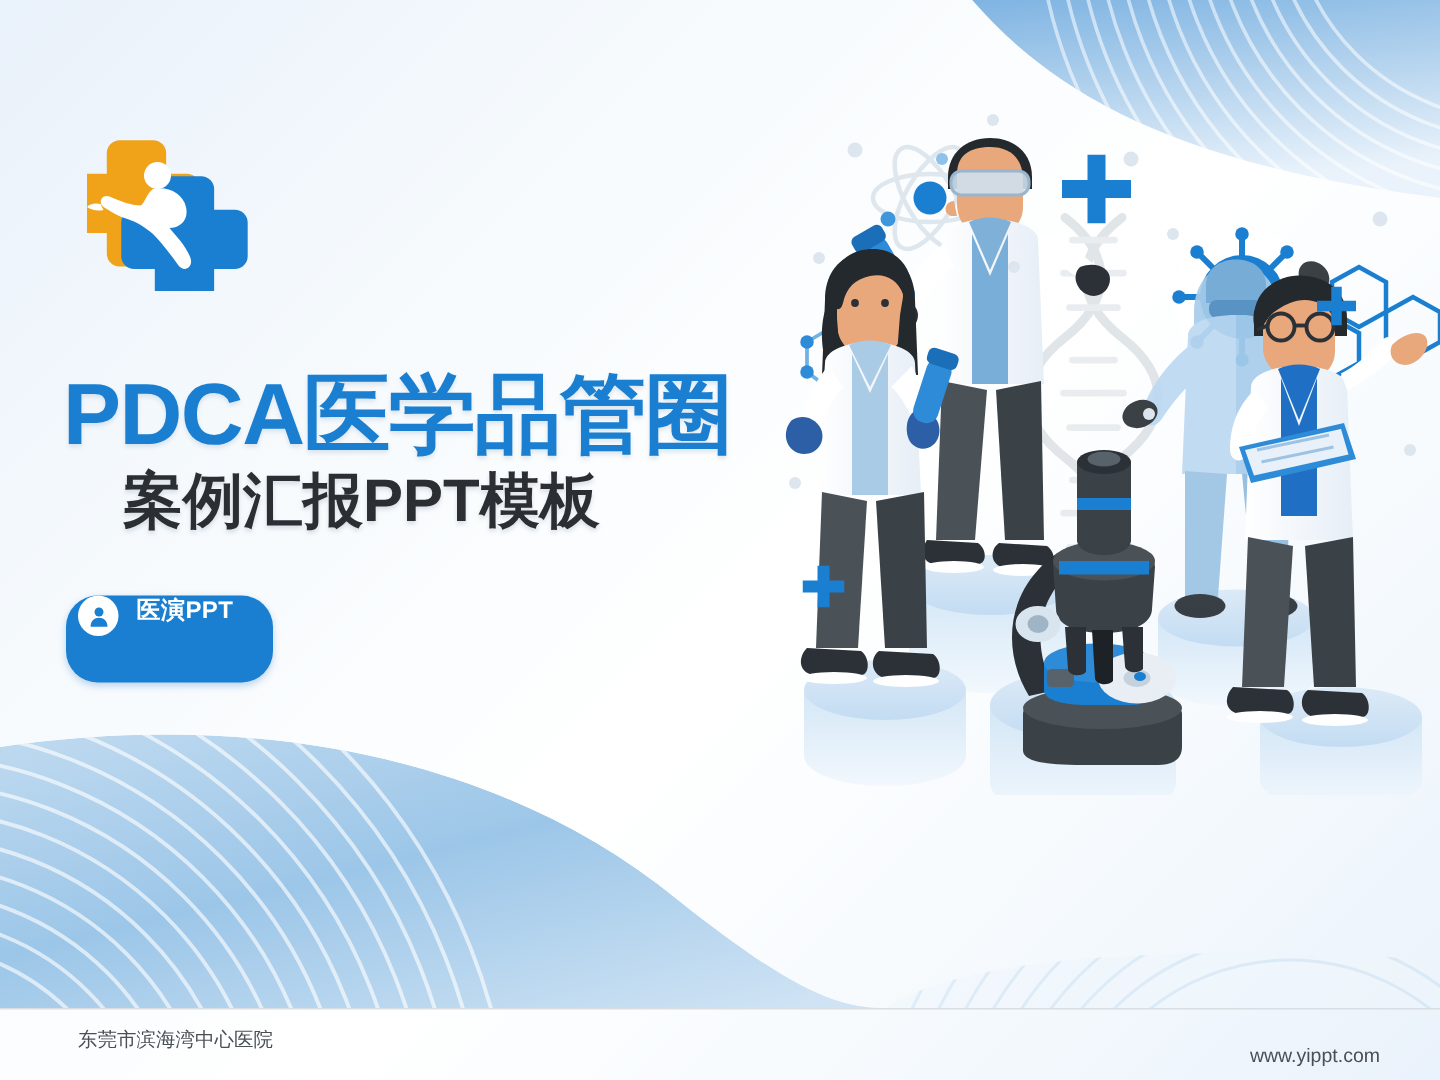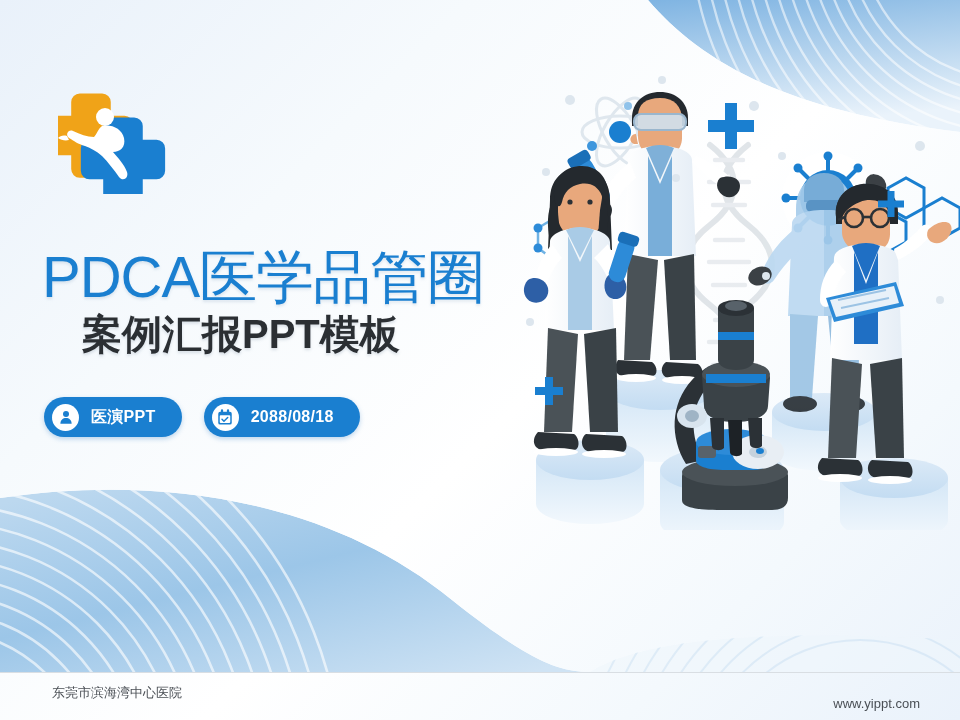--- a/index.html
+++ b/index.html
@@ -15,37 +15,37 @@
 
   
   .wave-layer{position:absolute;inset:0;overflow:hidden;pointer-events:none;}
 
   
   #logo{position:absolute;left:58px;top:92px;width:110px;height:102px;}
 
   
   #title-main{
     position:absolute;left:42px;top:248px;
-    font-size:58px;font-weight:normal;letter-spacing:-1px;
+    font-size:58px;font-weight:bold;letter-spacing:-1px;
     color:#1a7fd0;line-height:1;white-space:nowrap;
     text-shadow:0 2px 3px rgba(120,150,180,.22);
   }
   #title-sub{
     position:absolute;left:42px;top:314px;
     font-size:40px;font-weight:bold;letter-spacing:0px;
     color:#2b2f33;line-height:1;white-space:nowrap;
     text-shadow:0 2px 3px rgba(120,140,160,.25);
     margin-left:40px;
   }
 
   
   #badges{position:absolute;left:44px;top:397px;display:flex;gap:22px;align-items:center;}
   .badge{
-    display:flex;align-items:center;gap:12px;
-    height:40px;padding:0 26px 0 8px;
+    display:flex;gap:12px;
+    height:58px;padding:0 26px 0 8px;
     border-radius:21px;background:#1a7fd0;
     box-shadow:0 2px 5px rgba(30,110,190,.28);
   }
   .badge-ico{
     width:27px;height:27px;border-radius:50%;
     background:#ffffff;display:flex;align-items:center;justify-content:center;flex:0 0 auto;
   }
   .badge-txt{color:#ffffff;font-size:16px;font-weight:bold;white-space:nowrap;letter-spacing:.3px;}
 
   
@@ -174,32 +174,20 @@
     <div class="badge">
       <span class="badge-ico">
         <svg viewBox="0 0 24 24" width="18" height="18">
           <circle cx="12" cy="8" r="4" fill="#1a7fd0"></circle>
           <path d="M4.5,21 C4.5,15.8 8,13.2 12,13.2 C16,13.2 19.5,15.8 19.5,21 Z" fill="#1a7fd0"></path>
         </svg>
       </span>
       <span class="badge-txt">医演PPT</span>
     </div>
 
-    <div class="badge">
-      <span class="badge-ico">
-        <svg viewBox="0 0 24 24" width="18" height="18">
-          <rect x="3" y="5" width="18" height="17" rx="2.5" fill="#1a7fd0"></rect>
-          <rect x="5" y="9.5" width="14" height="10.5" rx="1.2" fill="#ffffff"></rect>
-          <rect x="6.5" y="1.8" width="3" height="5" rx="1.5" fill="#1a7fd0"></rect>
-          <rect x="14.5" y="1.8" width="3" height="5" rx="1.5" fill="#1a7fd0"></rect>
-          <path d="M8,15 l2.6,2.6 l5,-5" fill="none" stroke="#1a7fd0" stroke-width="2" stroke-linecap="round" stroke-linejoin="round"></path>
-        </svg>
-      </span>
-      <span class="badge-txt">2088/08/18</span>
-    </div>
 
   </div>
 
   <div id="illustration">
     <svg viewBox="0 0 450 470" width="450" height="470">
       <defs>
         <linearGradient id="pedTop" x1="0" y1="0" x2="0" y2="1">
           <stop offset="0%" stop-color="#dceaf7"></stop>
             <stop offset="100%" stop-color="#c3dcf2"></stop>
         </linearGradient>

